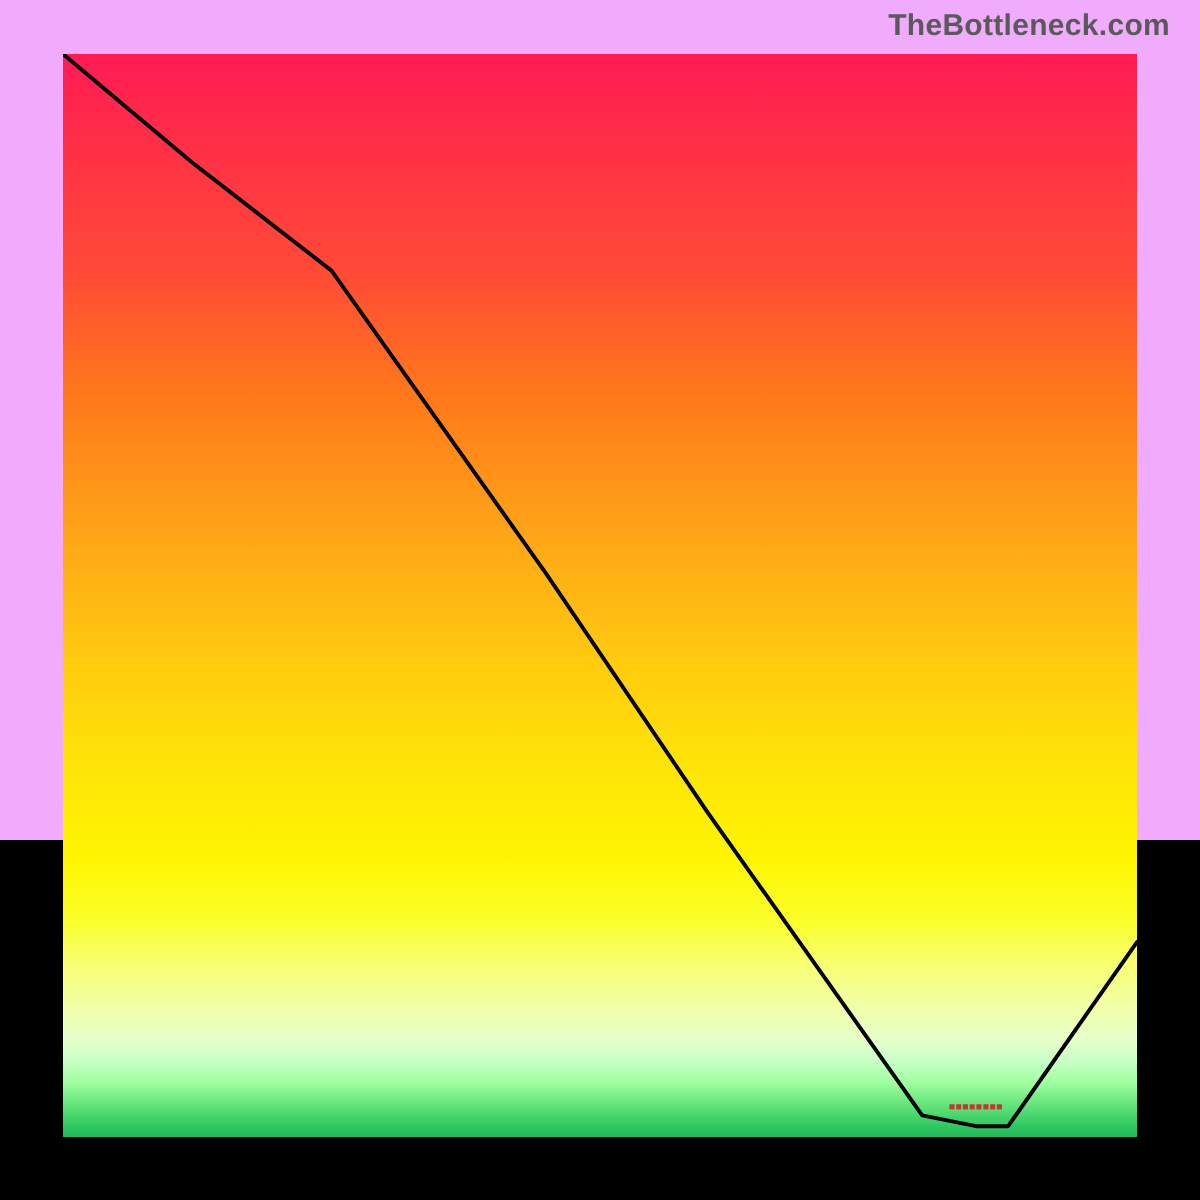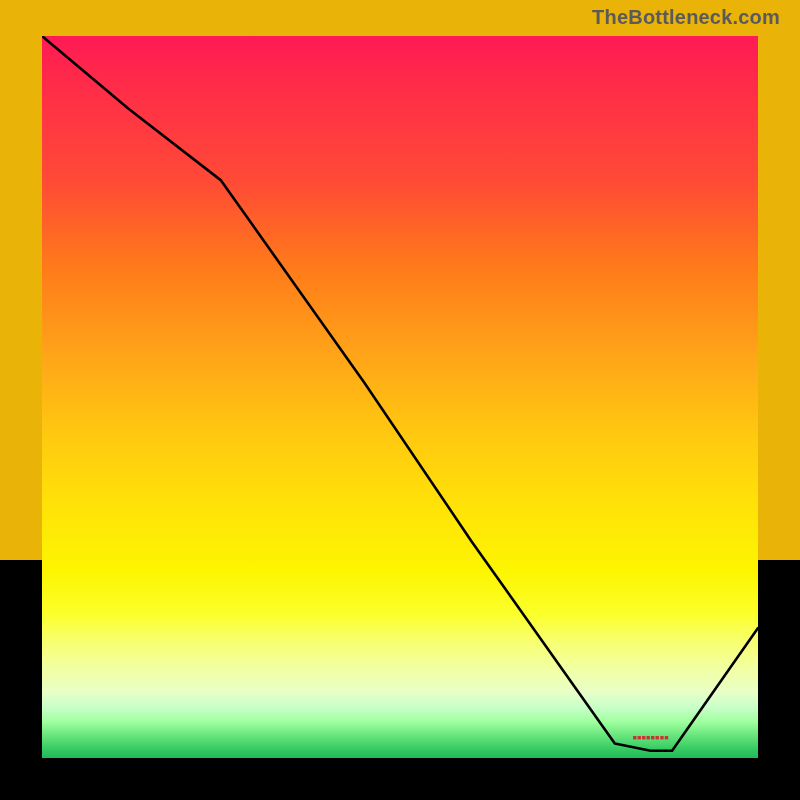--- a/index.html
+++ b/index.html
@@ -8,21 +8,21 @@
     background: #000;
     width: 800px;
     height: 800px;
     overflow: hidden;
     font-family: Arial, Helvetica, sans-serif;
   }
   .outer {
     position: relative;
     width: 800px;
     height: 560px;
-    background: #eab308;
+    background: #f0abfc;
   }
   .watermark {
     position: absolute;
     top: 6px;
     right: 20px;
     color: #5a5a5a;
     font-size: 20px;
     font-weight: bold;
     letter-spacing: 0.2px;
   }

